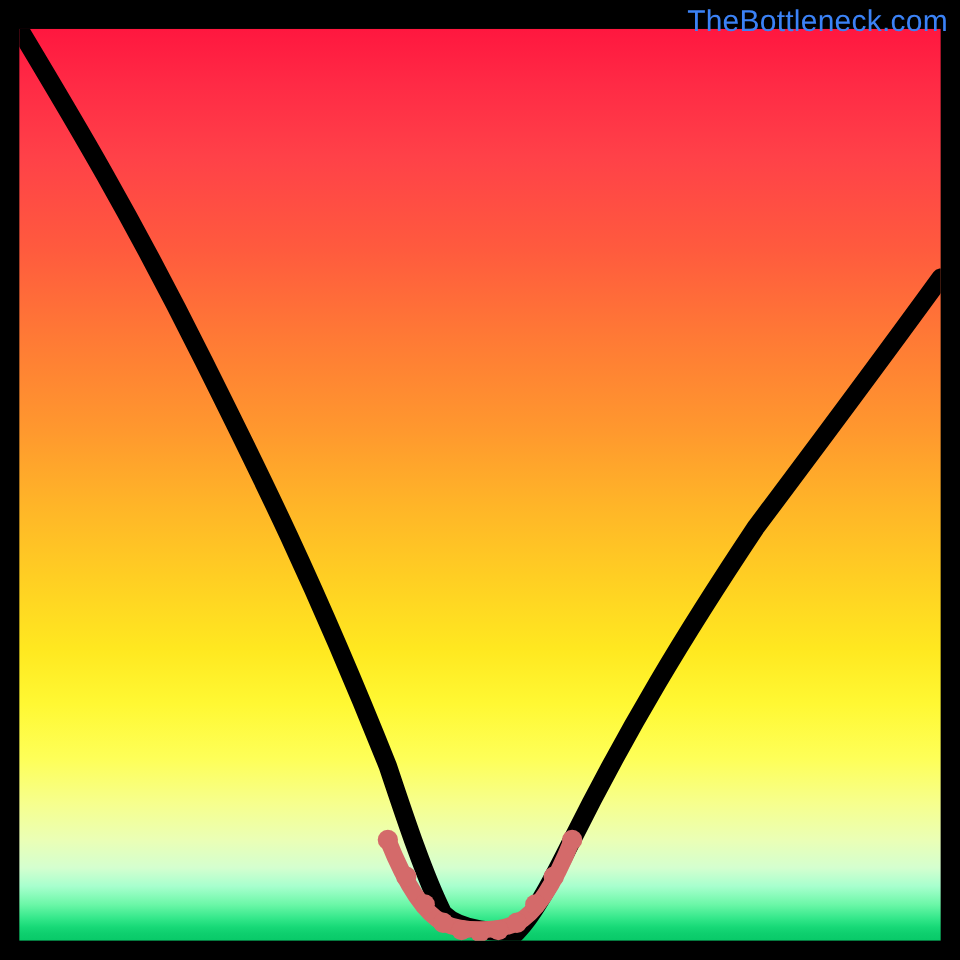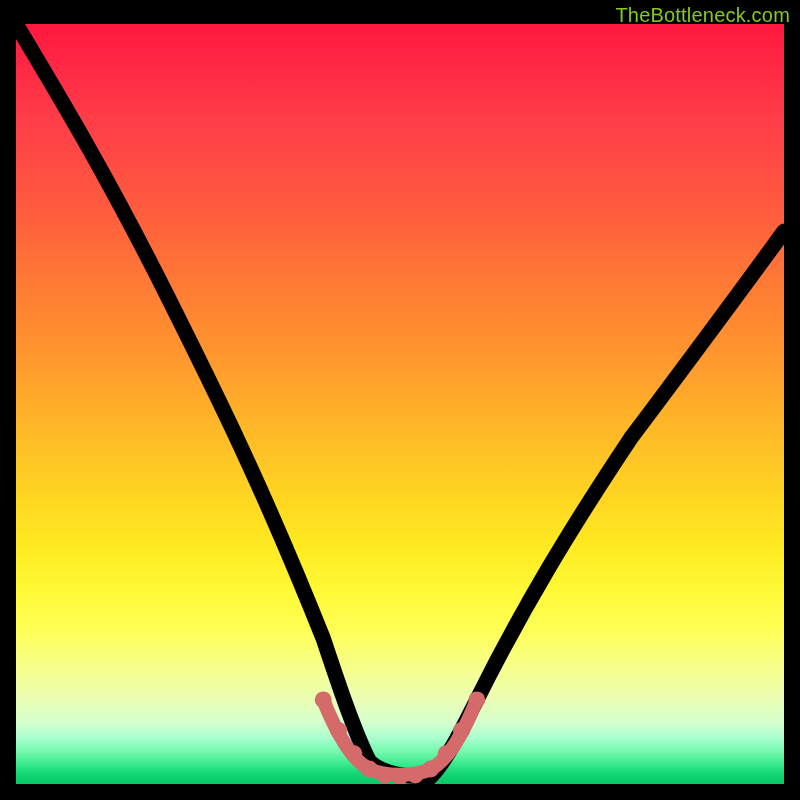--- a/index.html
+++ b/index.html
@@ -14,22 +14,22 @@
   .stage {
     position: relative;
     width: 800px;
     height: 800px;
     background: #000;
   }
   .watermark {
     position: absolute;
     top: 4px;
     right: 10px;
-    color: #84cc16;
-    font-size: 20px;
+    color: #3b82f6;
+    font-size: 25px;
     font-weight: 500;
     letter-spacing: 0.2px;
     z-index: 30;
   }
   
   .panel {
     position: absolute;
     left: 16px;
     top: 24px;
     width: 768px;   

